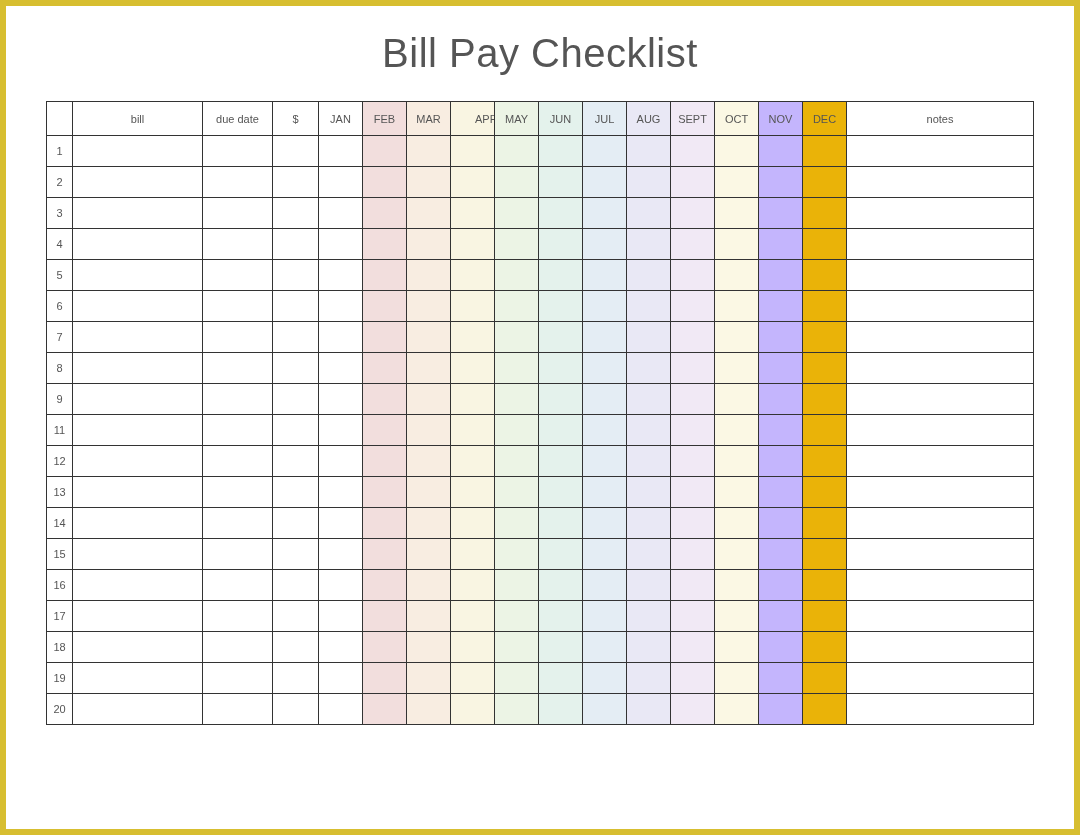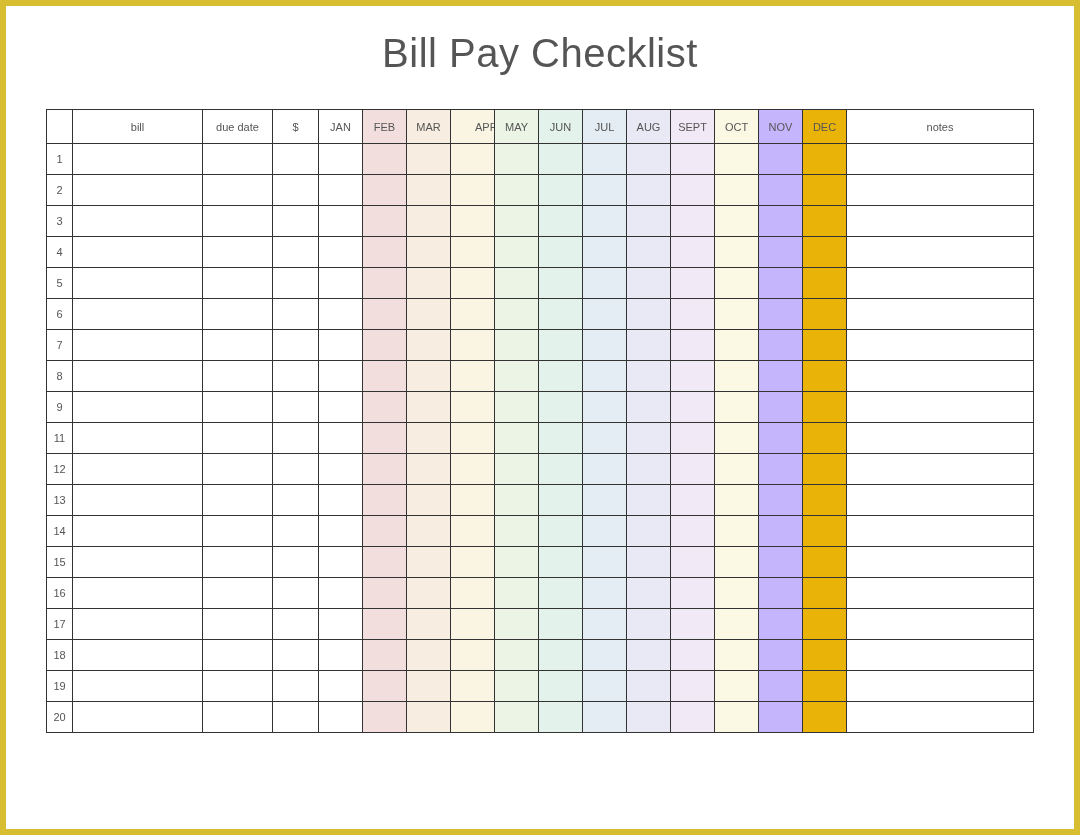--- a/index.html
+++ b/index.html
@@ -9,21 +9,20 @@
     font-family: "Helvetica Neue", Arial, sans-serif;
     font-weight: 300;
   }
   .frame {
     width: 1080px;
     height: 835px;
     border: 6px solid #d7be30;
     padding: 20px 40px 10px 40px;
     display: flex;
     flex-direction: column;
-    gap: 8px;
   }
   .title {
     text-align: center;
     font-size: 40px;
     font-weight: 300;
     color: #555;
     letter-spacing: 0.5px;
     margin: 5px 0 25px 0;
     font-family: "Segoe UI Light","Helvetica Neue Light","Helvetica Neue",Arial,sans-serif;
   }

